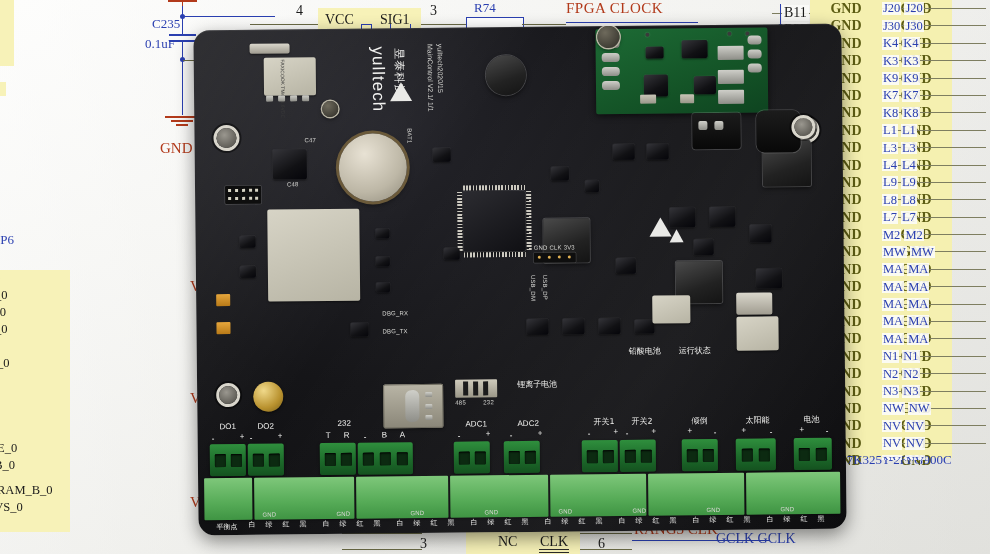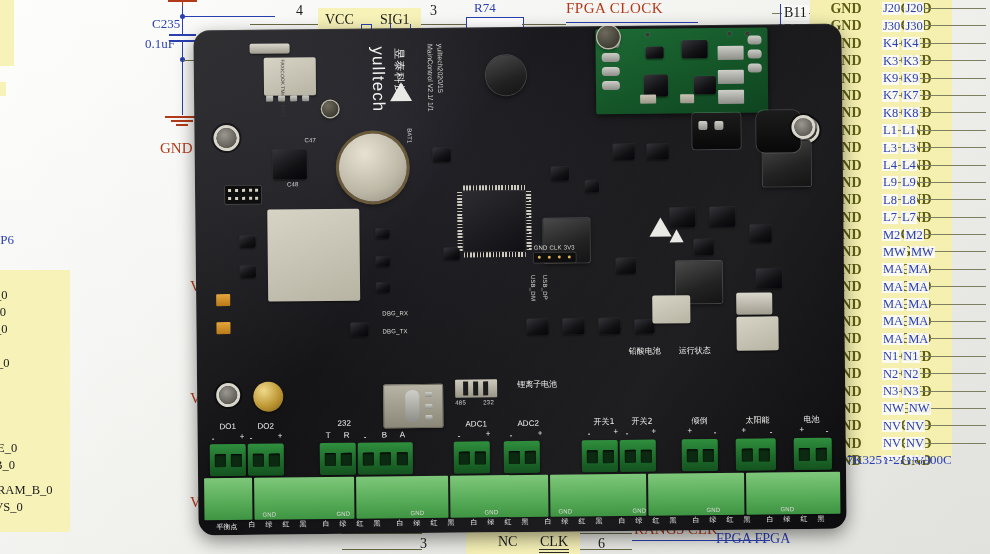--- a/index.html
+++ b/index.html
@@ -446,21 +446,21 @@
   <div style="position:absolute;left:539px;top:549px;width:30px;height:1px;background:#2a2a2a;"></div>
   <div style="position:absolute;left:539px;top:552px;width:30px;height:1px;background:#2a2a2a;"></div>
 
   <div class="wire" style="left:580px;top:533px;width:52px;"></div>
   <div class="wire" style="left:580px;top:549px;width:52px;"></div>
   <div class="sch blk" style="left:598px;top:519px;font-size:14px;">7</div>
   <div class="sch blk" style="left:598px;top:536px;font-size:14px;">6</div>
 
   <div class="sch red" style="left:634px;top:521px;font-size:15px;">RANG3  CLK</div>
   <div class="wire blue" style="left:632px;top:540px;width:138px;"></div>
-  <div class="sch" style="left:716px;top:531px;font-size:14px;">FPGA FPGA</div>
+  <div class="sch" style="left:716px;top:531px;font-size:14px;">GCLK GCLK</div>
 
   <div class="pcb">
 
     <div class="hole" style="left:22px;top:98px;width:20px;height:20px;"></div>
     <div class="hole" style="left:602px;top:96px;width:20px;height:20px;"></div>
     <div class="hole" style="left:22px;top:356px;width:18px;height:18px;"></div>
 
     <div style="position:absolute;left:194px;top:18px;transform:rotate(90deg);transform-origin:left top;
          color:#f2f2f0;font-family:'Liberation Sans',sans-serif;font-size:17px;letter-spacing:1px;">yulltech</div>
     <div style="position:absolute;left:213px;top:20px;transform:rotate(90deg);transform-origin:left top;

